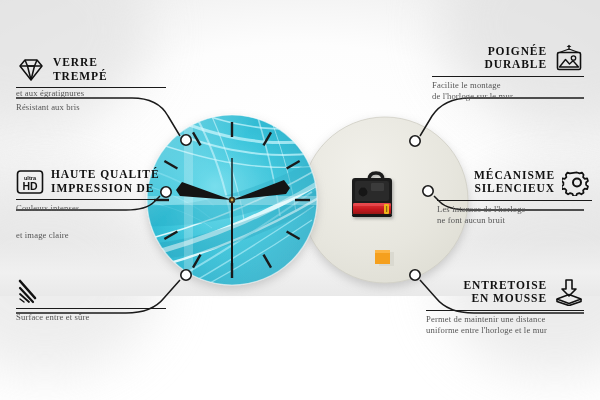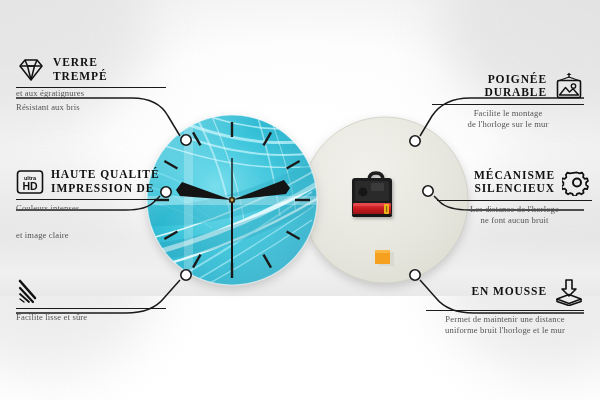--- a/index.html
+++ b/index.html
@@ -32,29 +32,29 @@
     font-family:"Liberation Serif", serif;
     font-weight:bold;font-size:11.5px;line-height:13.5px;
     letter-spacing:.9px;color:#111;text-transform:uppercase;
   }
   .feat.right .title{text-align:right;}
   .rule{height:0;border-top:1.6px solid #1a1a1a;margin-top:4px;}
   .sub{
     font-family:"Liberation Serif", serif;
     font-size:8.6px;line-height:10.6px;color:#555;margin-top:3px;letter-spacing:.15px;
   }
-  .feat.right .sub{text-align:center;}
+  .feat.right .sub{text-align:left;}
   .icon{flex:0 0 auto;display:block;}
 
   
   #f-verre   {left:16px; top:56px;  width:150px;}
   #f-impr    {left:16px; top:168px; width:152px;}
   #f-bords   {left:16px; top:278px; width:150px;}
   
-  #f-poign   {right:16px; top:72px;  width:152px;}
+  #f-poign   {right:16px; top:44px;  width:152px;}
   #f-meca    {right:8px; top:168px; width:155px;}
   #f-entre   {right:16px; top:278px; width:158px;}
 
   #leaders{position:absolute;left:0;top:0;width:600px;height:400px;}
   #clocks{position:absolute;left:0;top:0;width:600px;height:400px;}
 </style>
 </head>
 <body>
 
 <div id="stage">
@@ -253,21 +253,21 @@
       <svg class="icon" width="30" height="26" viewBox="0 0 30 26">
         <g stroke="#111" stroke-linecap="round">
           <line x1="4" y1="3" x2="19" y2="20" stroke-width="2.6"></line>
           <line x1="4" y1="10" x2="17" y2="24" stroke-width="2.2"></line>
           <line x1="4" y1="16" x2="13" y2="24" stroke-width="1.8"></line>
           <line x1="4" y1="21" x2="8" y2="24" stroke-width="1.4"></line>
         </g>
       </svg>
     </div>
     <div class="rule"></div>
-    <div class="sub">Facilite lisse et sûre</div>
+    <div class="sub">Surface entre et sûre</div>
   </div>
 
   <div class="feat right" id="f-poign">
     <div class="head">
       <div>
         <div class="title">POIGNÉE</div>
         <div class="title">DURABLE</div>
       </div>
       <svg class="icon" width="30" height="28" viewBox="0 0 30 28">
         <path d="M15 2 L15 6" stroke="#111" stroke-width="1.3"></path>
@@ -290,35 +290,36 @@
         <div class="title">SILENCIEUX</div>
       </div>
       <svg class="icon" width="30" height="28" viewBox="0 0 30 28">
         <g fill="none" stroke="#111" stroke-width="2" stroke-linejoin="round">
           <path d="M15 3.2 l3.2 1.1 2.6 -1.0 1.9 2.6 -0.6 2.7 2.0 2.0 2.7 -0.6 1.0 3.1 -2.2 1.8 0 2.8 2.2 1.8 -1.0 3.1 -2.7 -0.6 -2.0 2.0 0.6 2.7 -2.6 1.9 -2.4 -1.4 -2.7 0.9 -1.0 2.6 -3.2 0 -1.0 -2.6 -2.7 -0.9 -2.4 1.4 -2.6 -1.9 0.6 -2.7 -2.0 -2.0 -2.7 0.6 -1.0 -3.1 2.2 -1.8 0 -2.8 -2.2 -1.8 1.0 -3.1 2.7 0.6 2.0 -2.0 -0.6 -2.7 1.9 -2.6 2.6 1.0 Z" transform="scale(0.86) translate(2.4,2.0)"></path>
           <circle cx="15" cy="14.5" r="4" stroke-width="2"></circle>
         </g>
       </svg>
     </div>
     <div class="rule"></div>
-    <div class="sub">Les distance de l'horloge</div>
+    <div class="sub">Les intenses de l'horloge</div>
     <div class="sub" style="margin-top:0">ne font aucun bruit</div>
   </div>
 
   <div class="feat right" id="f-entre">
     <div class="head">
       <div>
+        <div class="title">ENTRETOISE</div>
         <div class="title">EN MOUSSE</div>
       </div>
       <svg class="icon" width="30" height="28" viewBox="0 0 30 28">
         <g fill="none" stroke="#111" stroke-width="1.6" stroke-linejoin="round">
           <path d="M12 2 L18 2 L18 11 L22 11 L15 18 L8 11 L12 11 Z"></path>
           <path d="M15 16.5 L27 21 L15 25.5 L3 21 Z"></path>
           <path d="M3 21 L3 23.4 L15 27.6 L27 23.4 L27 21"></path>
         </g>
       </svg>
     </div>
     <div class="rule"></div>
     <div class="sub">Permet de maintenir une distance</div>
-    <div class="sub" style="margin-top:0">uniforme bruit l'horloge et le mur</div>
+    <div class="sub" style="margin-top:0">uniforme entre l'horloge et le mur</div>
   </div>
 
 </div>
 
 </body></html>

